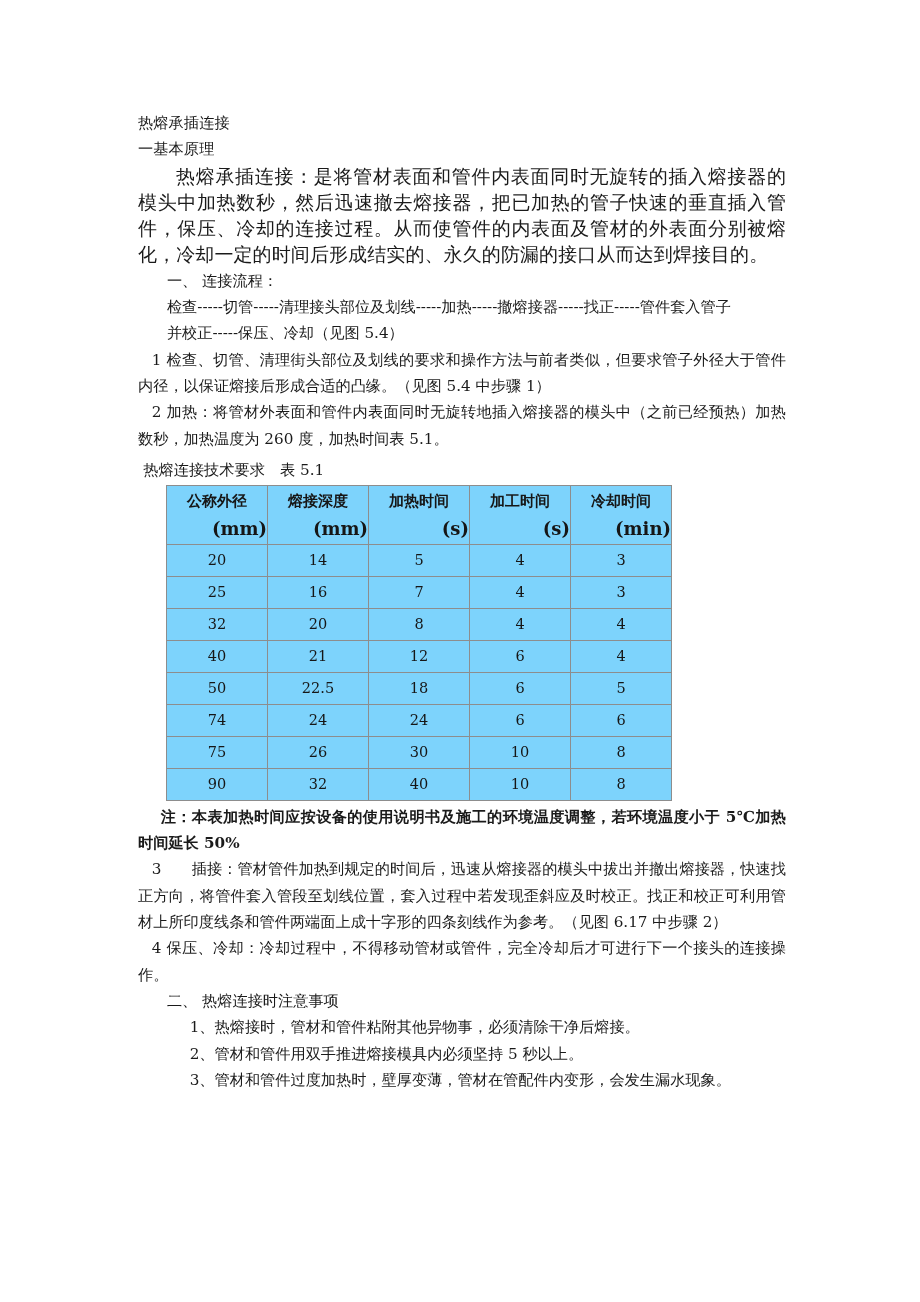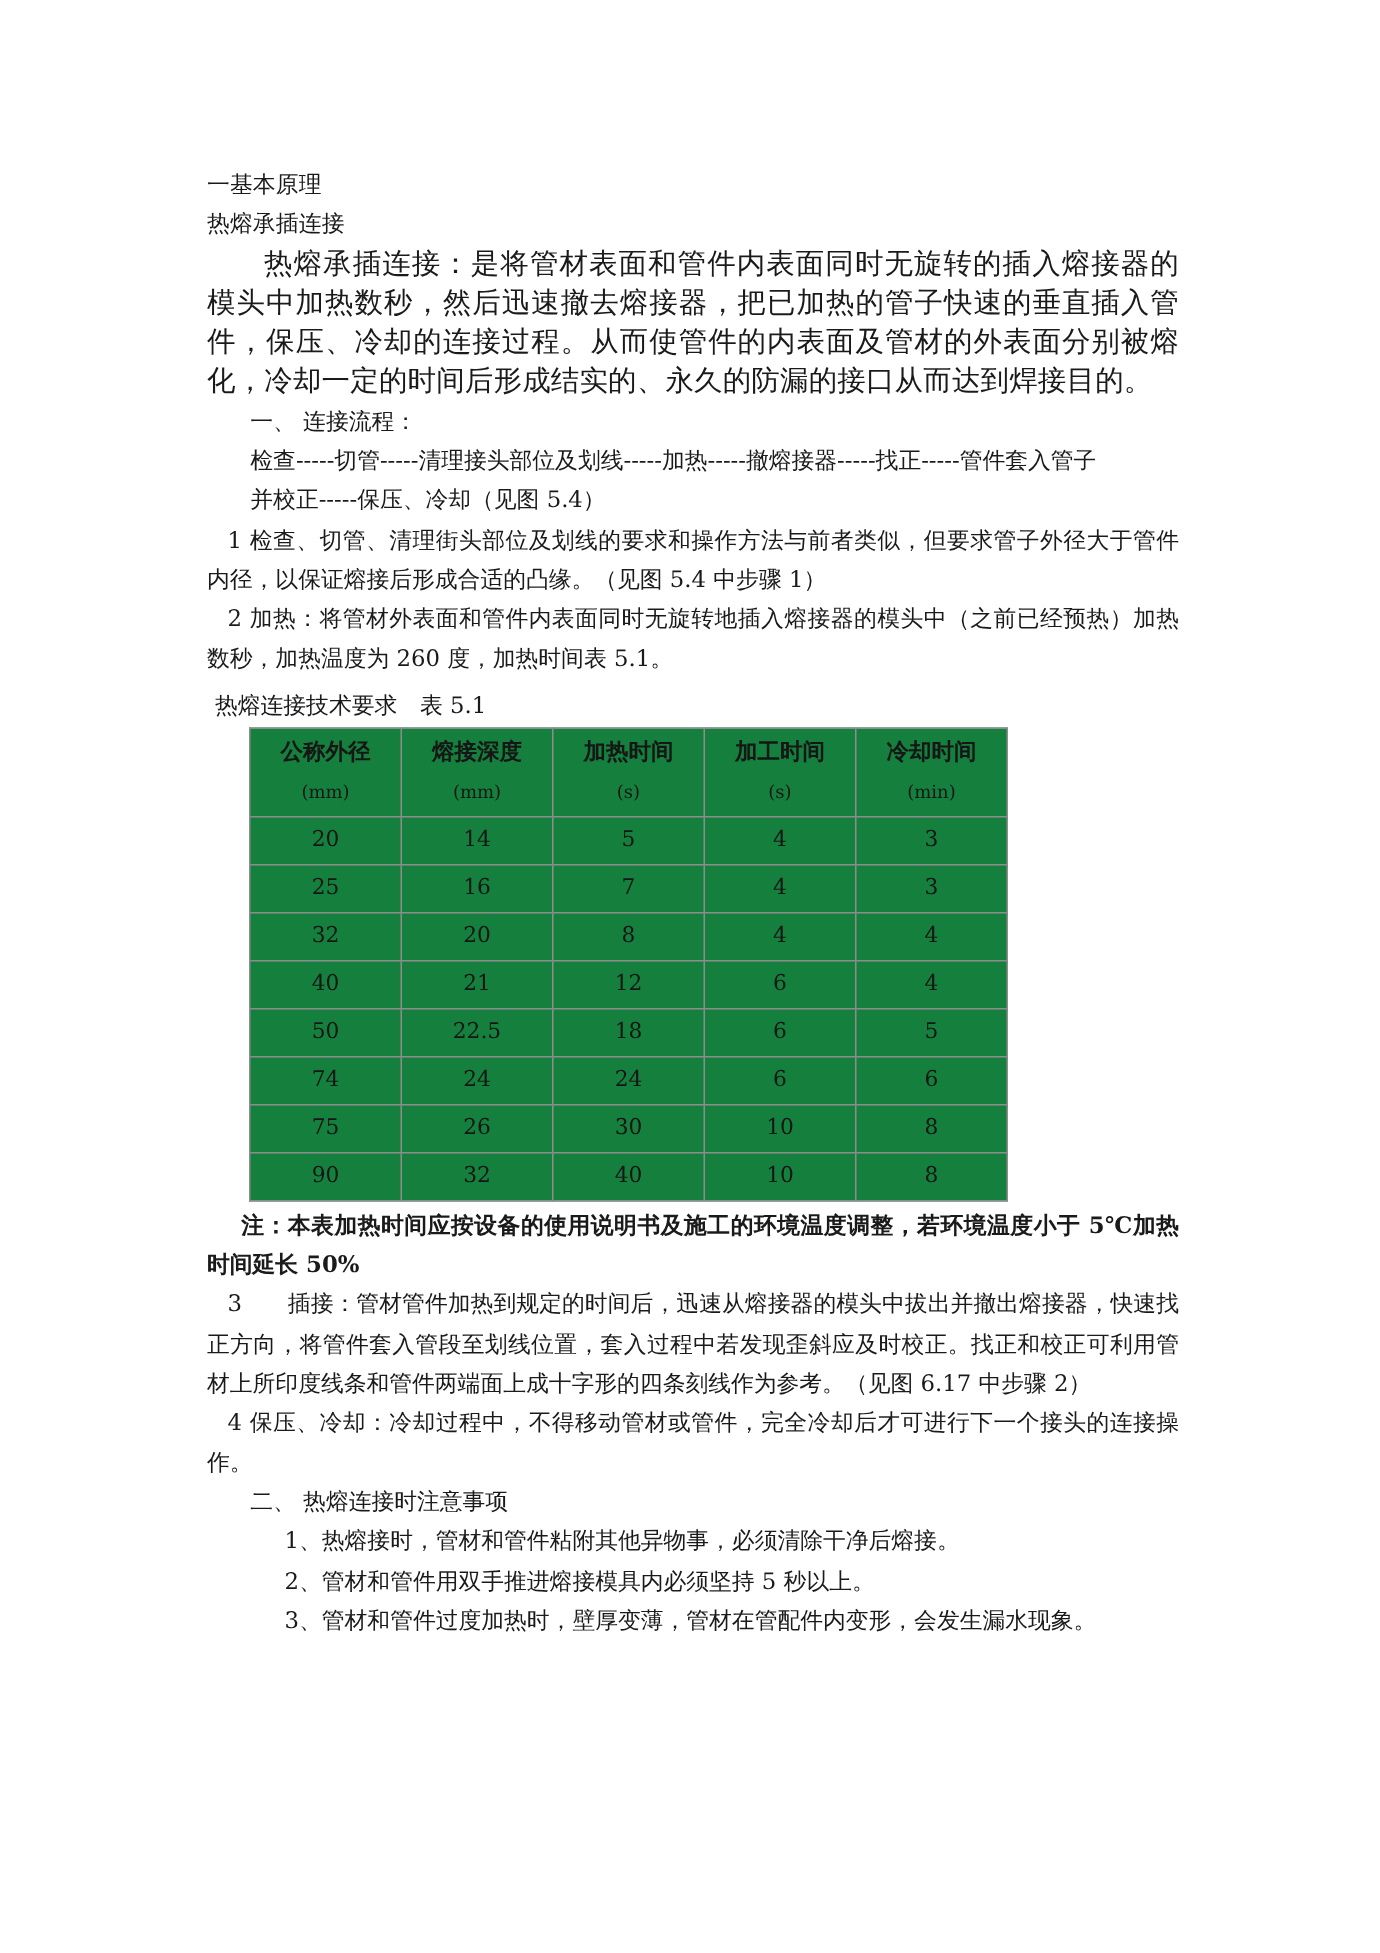--- a/index.html
+++ b/index.html
@@ -79,59 +79,59 @@
   .tbl-caption {
     margin: 6px 0 2px 0;
     padding-left: 0.35em;
     font-size: 15.2px;
     line-height: 25px;
   }
   table.tech {
     border-collapse: collapse;
     width: 506px;
     margin-left: 28px;
-    background: #15803d;
+    background: #7dd3fc;
     table-layout: fixed;
   }
   table.tech td, table.tech th {
     border: 1px solid #8d8d8d;
     text-align: center;
     font-size: 14.5px;
     font-weight: normal;
     padding: 0;
     height: 31px;
     vertical-align: middle;
     color: #161616;
   }
   table.tech thead th {
     font-weight: bold;
     height: 58px;
     line-height: 27px;
     font-size: 15px;
   }
-  table.tech thead th .u { display: block; font-weight: normal; font-size: 12px; }
+  table.tech thead th .u { display: block; font-weight: bold; font-size: 18px; text-align: right; }
   .note {
     margin: 3px 0 0 0;
     font-size: 15.2px;
     line-height: 26.3px;
     font-weight: bold;
     text-align: justify;
     text-justify: inter-character;
     word-break: break-all;
   }
 </style>
 </head>
 <body>
 
 <div id="page">
   <div id="content">
 
+    <div class="line">热熔承插连接</div>
+
     <div class="line">一基本原理</div>
-
-    <div class="line">热熔承插连接</div>
 
     <p class="p ind2">热熔承插连接：是将管材表面和管件内表面同时无旋转的插入熔接器的模头中加热数秒，然后迅速撤去熔接器，把已加热的管子快速的垂直插入管件，保压、冷却的连接过程。从而使管件的内表面及管材的外表面分别被熔化，冷却一定的时间后形成结实的、永久的防漏的接口从而达到焊接目的。</p>
 
     <div class="sub-head">一、 连接流程：</div>
 
     <div class="flowblock">检查-----切管-----清理接头部位及划线-----加热-----撤熔接器-----找正-----管件套入管子</div>
     <div class="flowblock">并校正-----保压、冷却（见图 5.4）</div>
 
     <p class="hang-para" style="text-indent:0.9em">1 检查、切管、清理街头部位及划线的要求和操作方法与前者类似，但要求管子外径大于管件内径，以保证熔接后形成合适的凸缘。（见图 5.4 中步骤 1）</p>
 

